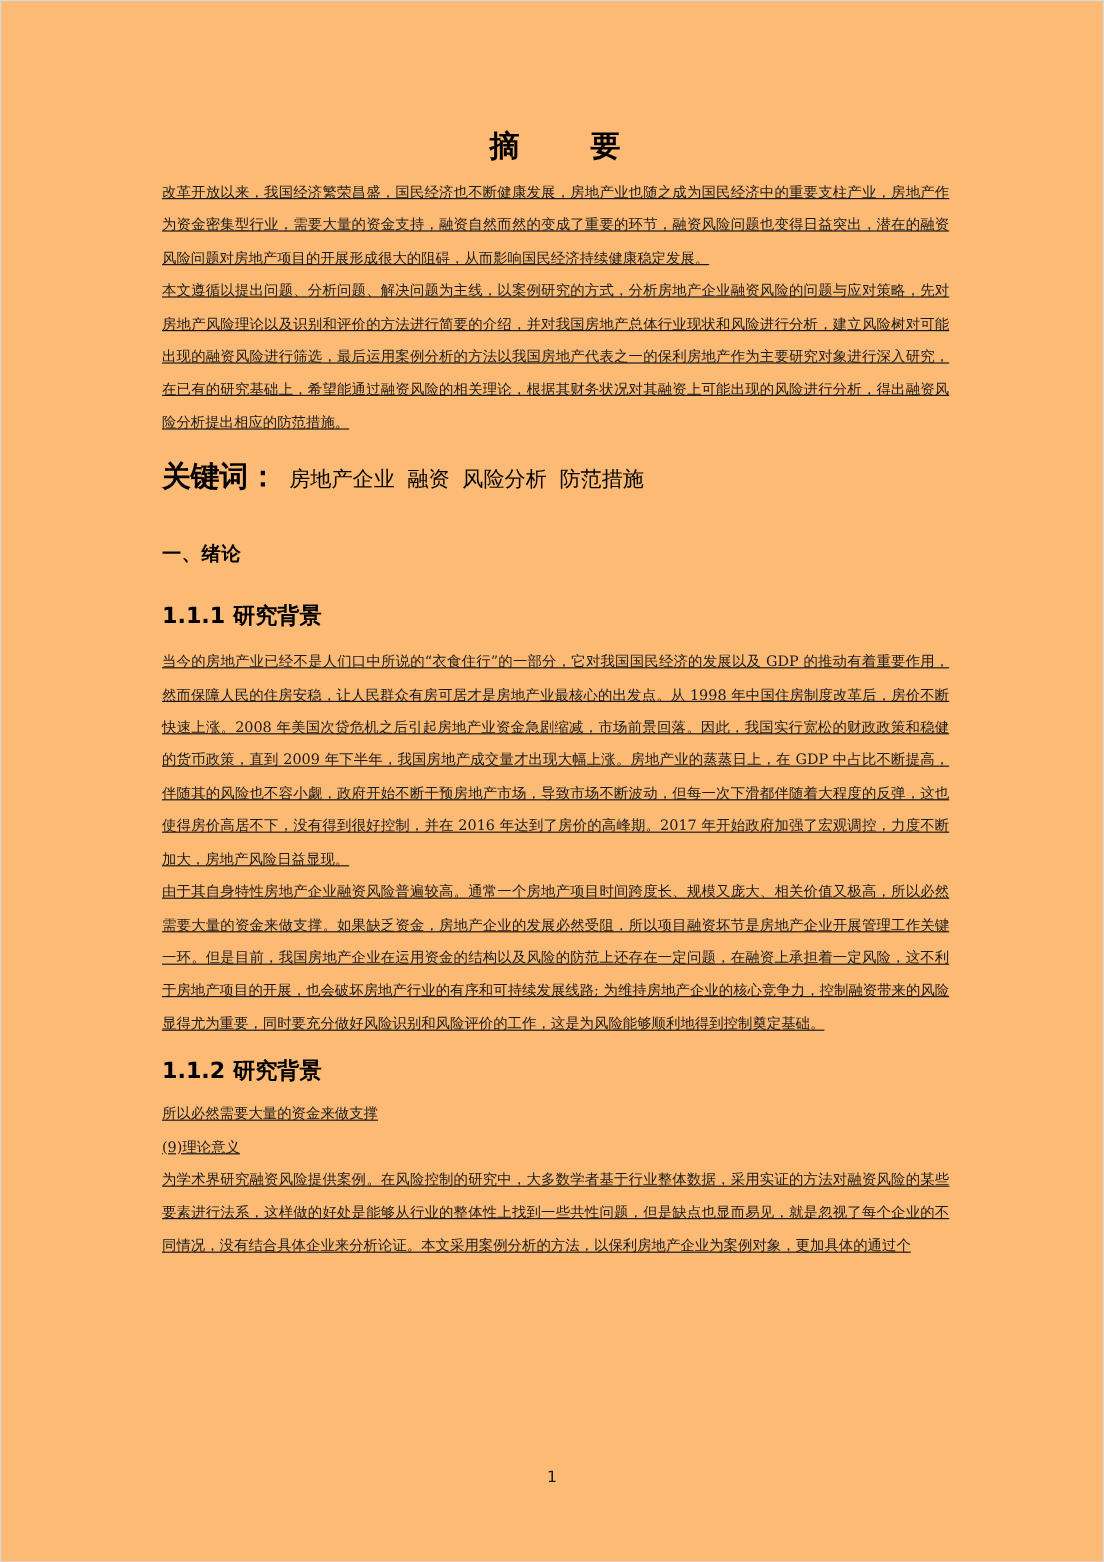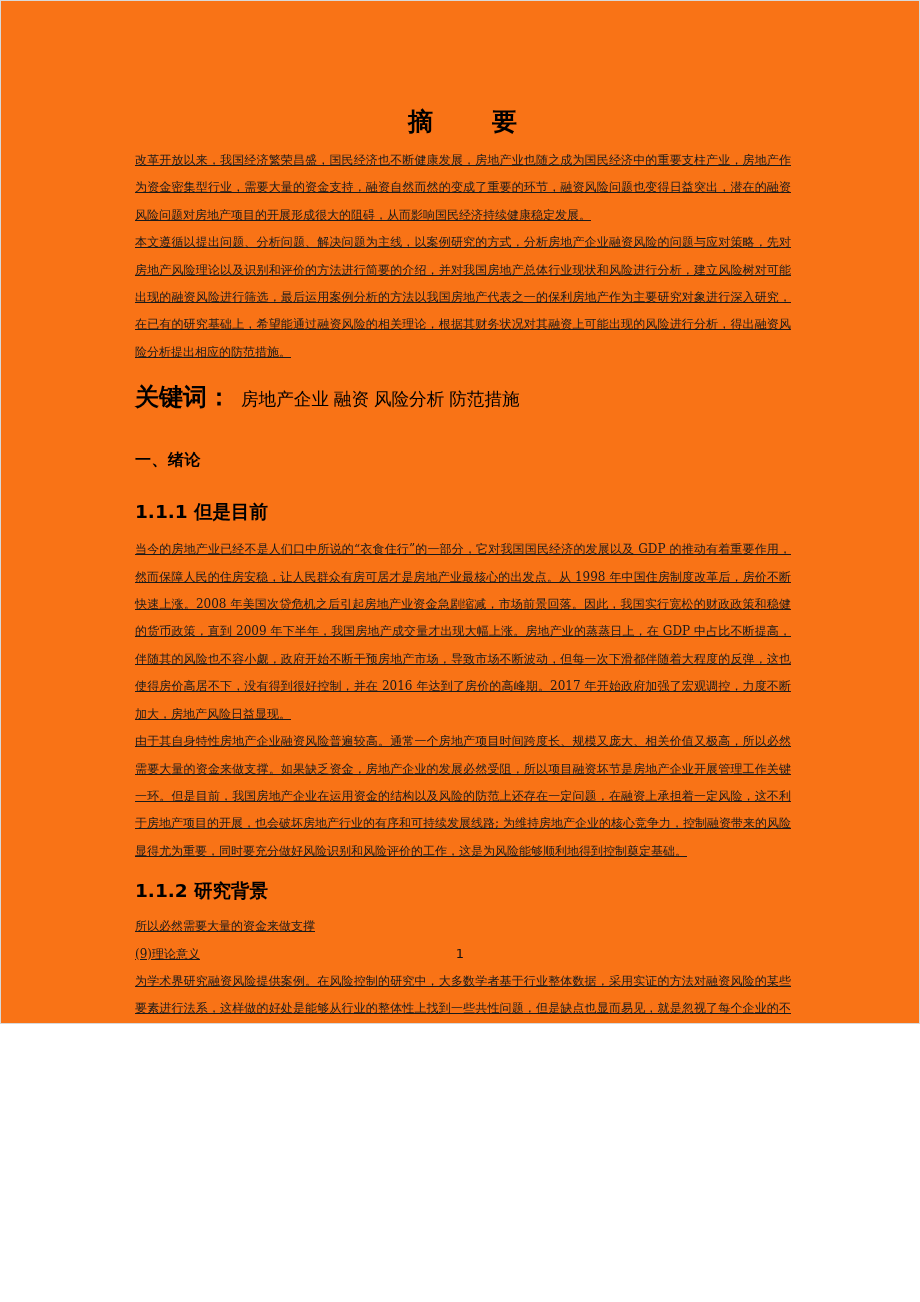--- a/index.html
+++ b/index.html
@@ -3,22 +3,22 @@
 <meta charset="utf-8">
 <style>
   html, body {
     margin: 0;
     padding: 0;
     background: #ffffff;
   }
   .page {
     position: relative;
     width: 920px;
-    height: 1024px;
-    background: #f97316;
+    height: 1302px;
+    background: #fdba74;
     box-sizing: border-box;
     border: 1px solid #d9d9d9;
     overflow: hidden;
   }
   .content {
     position: absolute;
     left: 134px;
     top: 104px;
     width: 656px;
   }
@@ -59,21 +59,21 @@
     line-height: 30px;
     color: #000000;
   }
   .keywords .kw-label {
     font-family: "DejaVu Sans", sans-serif;
     font-weight: bold;
     font-size: 24px;
     margin-right: 10px;
   }
   .keywords .kw-items {
-    font-family: Liberation Sans, sans-serif;
+    font-family: Liberation Mono, monospace;
     font-size: 17.6px;
   }
 
   
   .h1-chapter {
     font-family: "DejaVu Sans", sans-serif;
     font-weight: bold;
     font-size: 16px;
     line-height: 32px;
     color: #000000;
@@ -117,21 +117,21 @@
     <p class="body-p">改革开放以来，我国经济繁荣昌盛，国民经济也不断健康发展，房地产业也随之成为国民经济中的重要支柱产业，房地产作为资金密集型行业，需要大量的资金支持，融资自然而然的变成了重要的环节，融资风险问题也变得日益突出，潜在的融资风险问题对房地产项目的开展形成很大的阻碍，从而影响国民经济持续健康稳定发展。</p>
 
     <p class="body-p">本文遵循以提出问题、分析问题、解决问题为主线，以案例研究的方式，分析房地产企业融资风险的问题与应对策略，先对房地产风险理论以及识别和评价的方法进行简要的介绍，并对我国房地产总体行业现状和风险进行分析，建立风险树对可能出现的融资风险进行筛选，最后运用案例分析的方法以我国房地产代表之一的保利房地产作为主要研究对象进行深入研究，在已有的研究基础上，希望能通过融资风险的相关理论，根据其财务状况对其融资上可能出现的风险进行分析，得出融资风险分析提出相应的防范措施。</p>
 
     <div class="keywords">
       <span class="kw-label">关键词：</span><span class="kw-items">房地产企业  融资  风险分析  防范措施</span>
     </div>
 
     <h2 class="h1-chapter">一、绪论</h2>
 
-    <h3 class="h3-section">1.1.1 但是目前</h3>
+    <h3 class="h3-section">1.1.1 研究背景</h3>
 
     <p class="body-p">当今的房地产业已经不是人们口中所说的“衣食住行”的一部分，它对我国国民经济的发展以及 GDP 的推动有着重要作用，然而保障人民的住房安稳，让人民群众有房可居才是房地产业最核心的出发点。从 1998 年中国住房制度改革后，房价不断快速上涨。2008 年美国次贷危机之后引起房地产业资金急剧缩减，市场前景回落。因此，我国实行宽松的财政政策和稳健的货币政策，直到 2009 年下半年，我国房地产成交量才出现大幅上涨。房地产业的蒸蒸日上，在 GDP 中占比不断提高，伴随其的风险也不容小觑，政府开始不断干预房地产市场，导致市场不断波动，但每一次下滑都伴随着大程度的反弹，这也使得房价高居不下，没有得到很好控制，并在 2016 年达到了房价的高峰期。2017 年开始政府加强了宏观调控，力度不断加大，房地产风险日益显现。</p>
 
     <p class="body-p">由于其自身特性房地产企业融资风险普遍较高。通常一个房地产项目时间跨度长、规模又庞大、相关价值又极高，所以必然需要大量的资金来做支撑。如果缺乏资金，房地产企业的发展必然受阻，所以项目融资坏节是房地产企业开展管理工作关键一环。但是目前，我国房地产企业在运用资金的结构以及风险的防范上还存在一定问题，在融资上承担着一定风险，这不利于房地产项目的开展，也会破坏房地产行业的有序和可持续发展线路; 为维持房地产企业的核心竞争力，控制融资带来的风险显得尤为重要，同时要充分做好风险识别和风险评价的工作，这是为风险能够顺利地得到控制奠定基础。</p>
 
     <h3 class="h3-section tight">1.1.2 研究背景</h3>
 
     <p class="body-p">所以必然需要大量的资金来做支撑</p>
 
     <p class="body-p">(9)理论意义</p>

